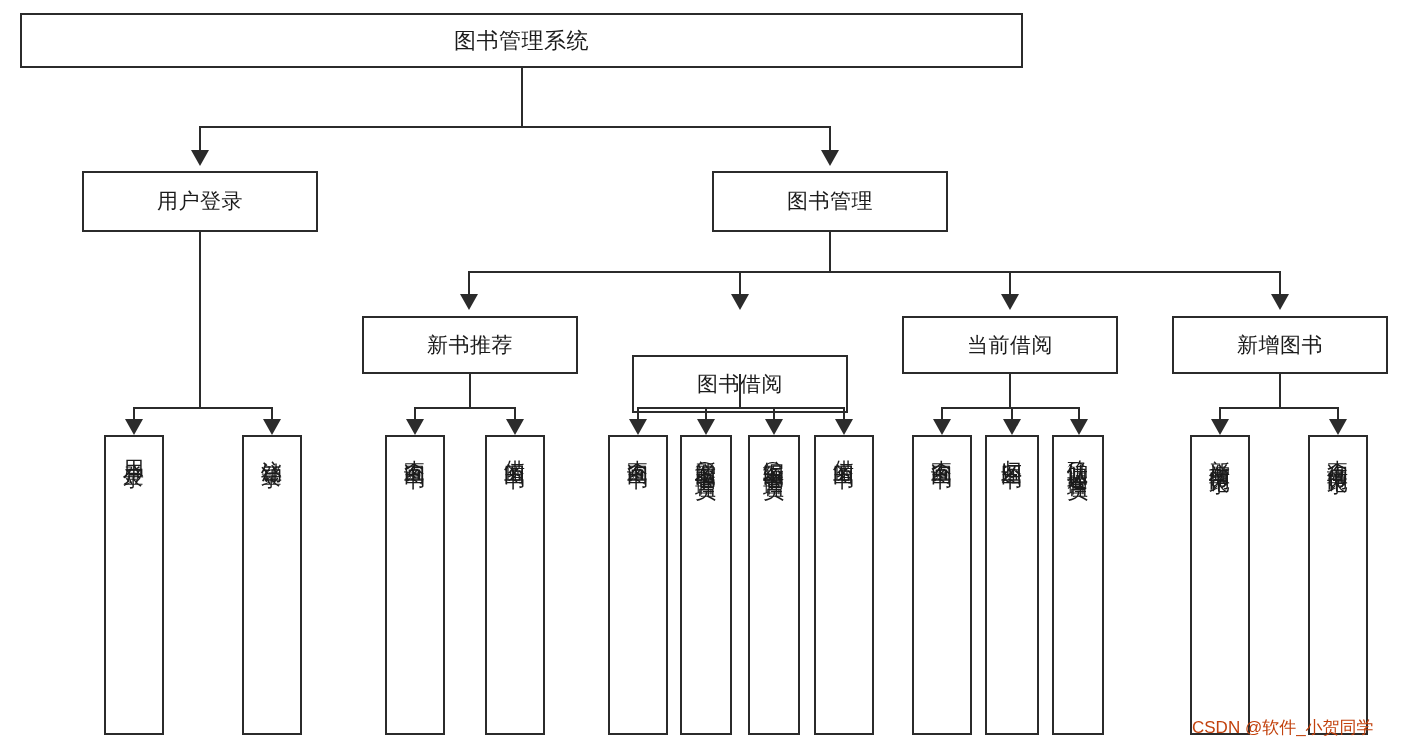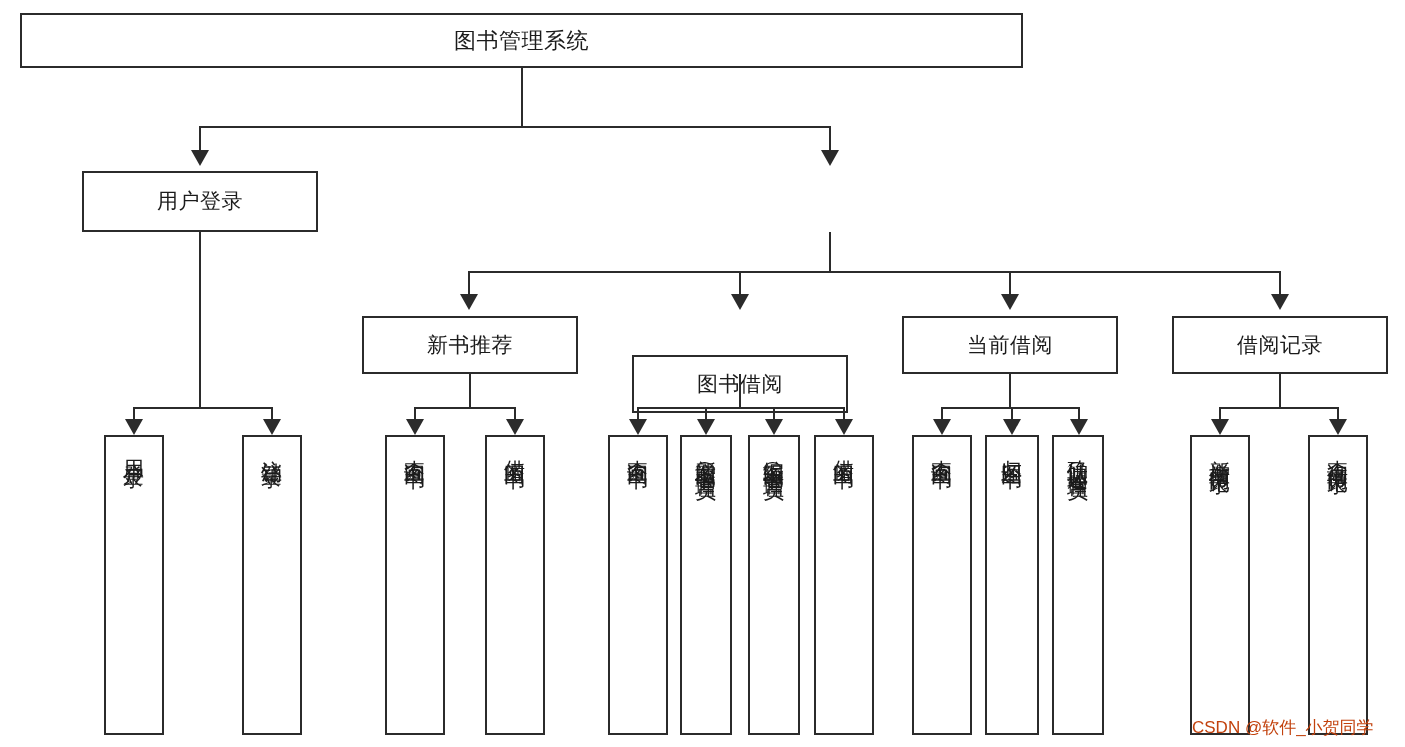--- a/index.html
+++ b/index.html
@@ -90,20 +90,23 @@
   <div class="hline" style="left:199px; top:126px; width:632px;"></div>
   <div class="vline" style="left:199px; top:126px; height:25px;"></div>
   <div class="arrow" style="left:191px; top:150px;"></div>
   <div class="vline" style="left:829px; top:126px; height:25px;"></div>
   <div class="arrow" style="left:821px; top:150px;"></div>
 
   <div class="node lvl2" style="left:82px; top:171px; width:236px; height:61px;">
     <span class="lbl">用户登录</span>
   </div>
 
+  <div class="node lvl2" style="left:712px; top:171px; width:236px; height:61px;">
+    <span class="lbl">图书管理</span>
+  </div>
 
   <div class="vline" style="left:199px; top:232px; height:177px;"></div>
   <div class="hline" style="left:133px; top:407px; width:138px;"></div>
   <div class="vline" style="left:133px; top:407px; height:14px;"></div>
   <div class="arrow" style="left:125px; top:419px;"></div>
   <div class="vline" style="left:271px; top:407px; height:14px;"></div>
   <div class="arrow" style="left:263px; top:419px;"></div>
 
   <div class="vline" style="left:829px; top:232px; height:41px;"></div>
   <div class="hline" style="left:468px; top:271px; width:812px;"></div>
@@ -119,21 +122,21 @@
   <div class="node lvl3" style="left:362px; top:316px; width:216px; height:58px;text-align:center;">
     <span class="lbl">新书推荐</span>
   </div>
   <div class="node lvl3" style="left:632px; top:316px; width:216px; height:58px;margin-top:39px;">
     <span class="lbl">图书借阅</span>
   </div>
   <div class="node lvl3" style="left:902px; top:316px; width:216px; height:58px;">
     <span class="lbl">当前借阅</span>
   </div>
   <div class="node lvl3" style="left:1172px; top:316px; width:216px; height:58px;">
-    <span class="lbl">借阅记录</span>
+    <span class="lbl">新增图书</span>
   </div>
 
   <div class="vline" style="left:469px; top:374px; height:33px;"></div>
   <div class="hline" style="left:414px; top:407px; width:102px;"></div>
   <div class="vline" style="left:414px; top:407px; height:14px;"></div>
   <div class="arrow" style="left:406px; top:419px;"></div>
   <div class="vline" style="left:514px; top:407px; height:14px;"></div>
   <div class="arrow" style="left:506px; top:419px;"></div>
 
   <div class="vline" style="left:739px; top:374px; height:33px;"></div>

